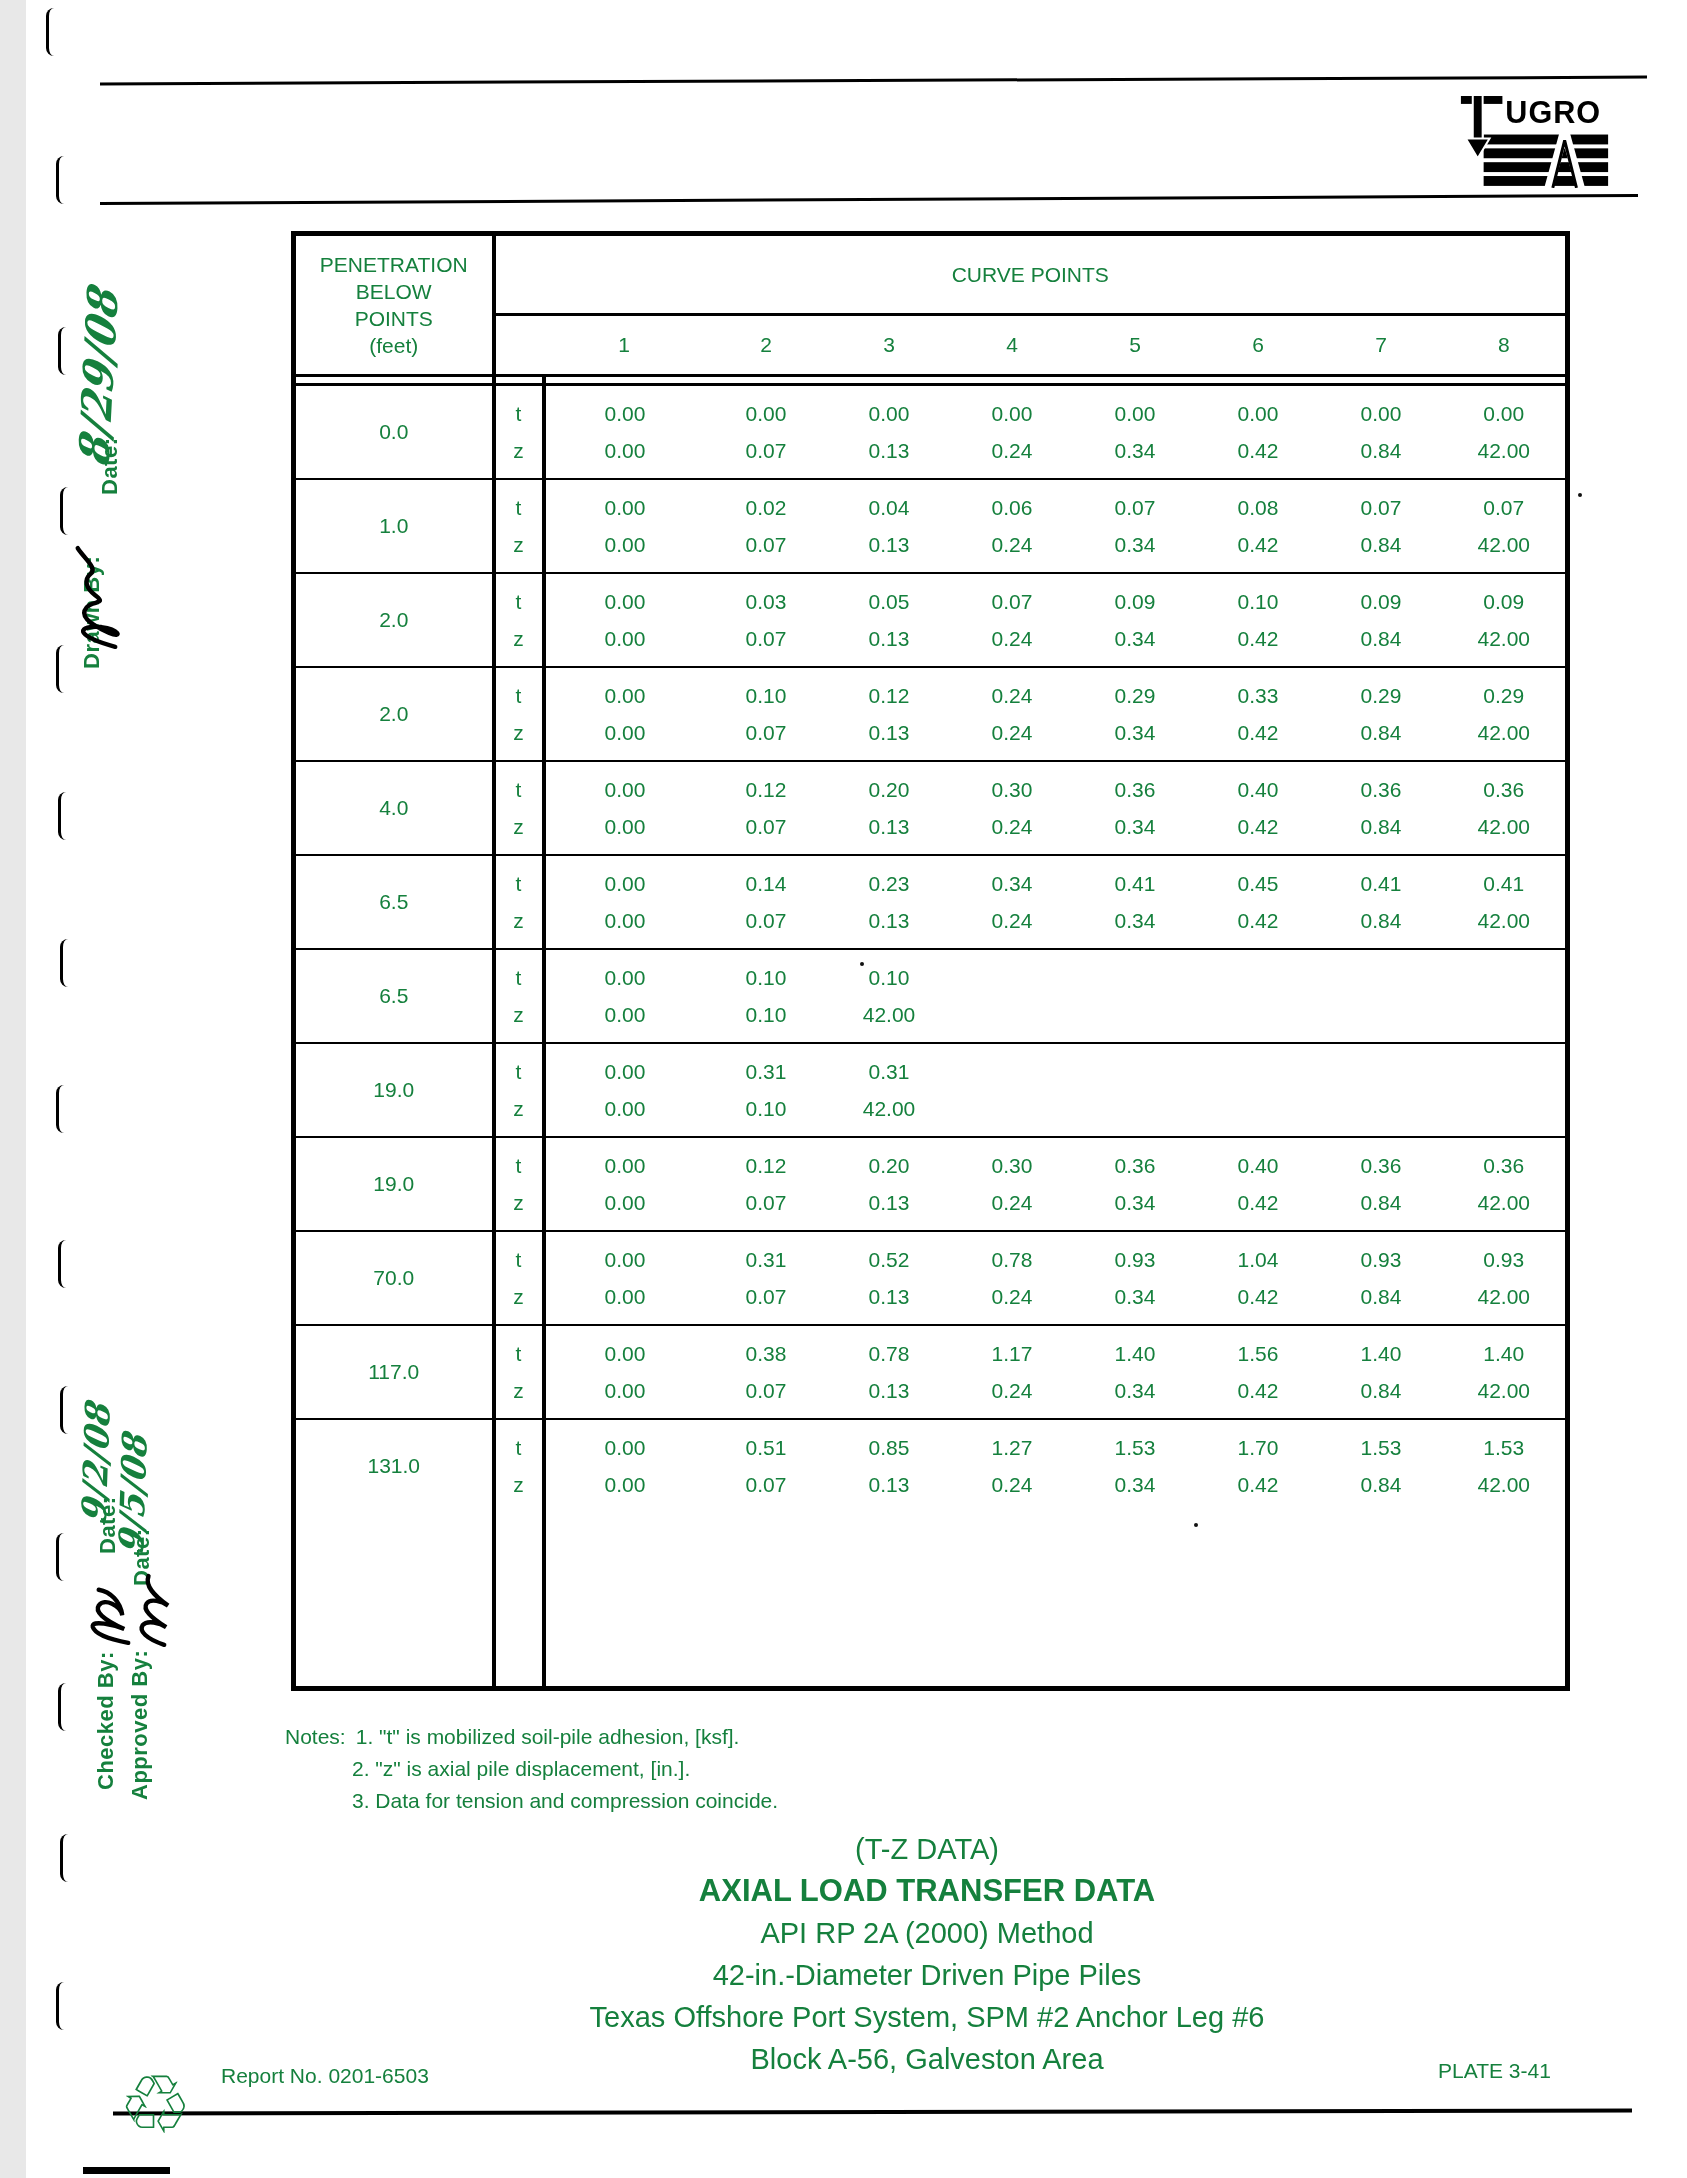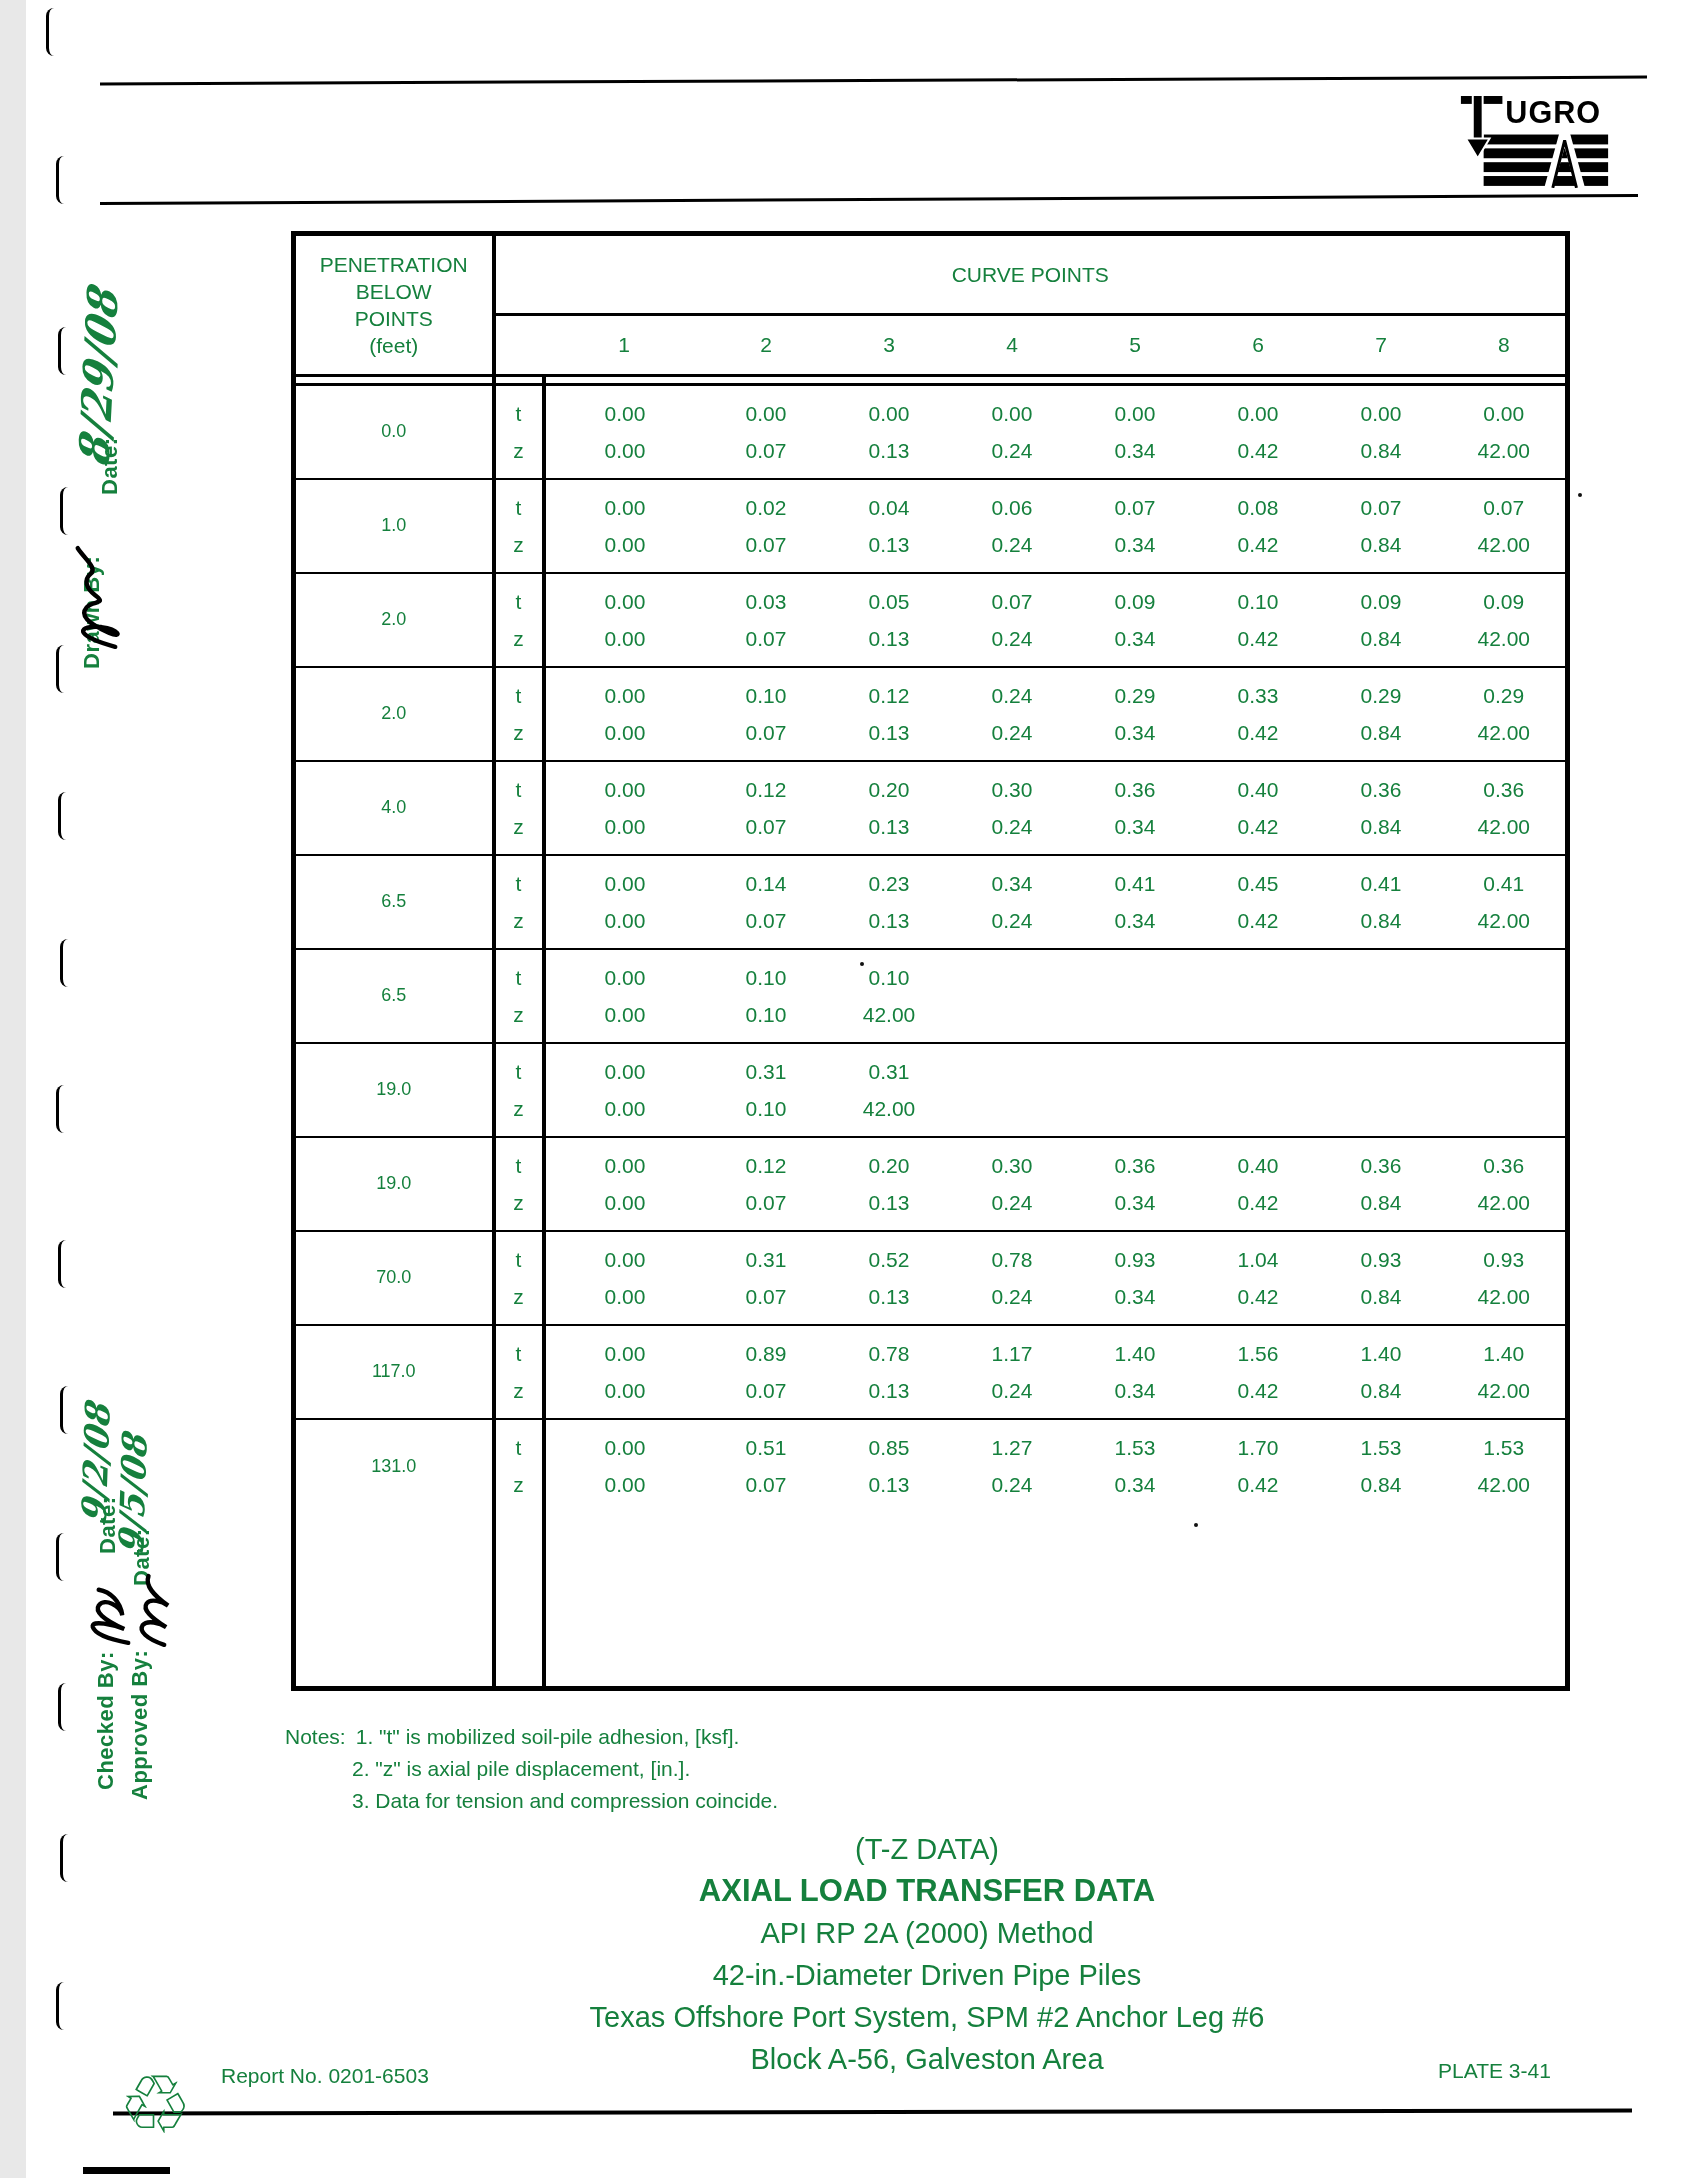--- a/index.html
+++ b/index.html
@@ -22,21 +22,21 @@
            width:1272px;border:5px solid #000;}
   table.tz th,table.tz td{padding:0;font-weight:normal;}
   th.pen{border-right:4px solid #000;vertical-align:middle;text-align:center;font-size:21px;line-height:27px;}
   th.cp{border-bottom:3px solid #000;text-align:center;vertical-align:middle;font-size:21px;height:77px;}
   tr.numrow{height:61px;}
   tr.numrow th{text-align:center;vertical-align:middle;font-size:21px;}
   tr.dbl td{height:6px;border-top:3px solid #000;border-bottom:3px solid #000;}
   tr.dbl td.d1,tr.dbl td.d2{border-right:4px solid #000;}
   tr.row{height:94px;border-bottom:2px solid #000;}
   tr.row.last{border-bottom:0;}
-  td.depth{border-right:4px solid #000;text-align:center;font-size:18px;vertical-align:middle;}
+  td.depth{border-right:4px solid #000;text-align:center;font-size:21px;vertical-align:middle;}
   td.tzc{border-right:4px solid #000;text-align:center;font-size:21px;vertical-align:middle;}
   td.tzc div,td.val div{height:37px;line-height:37px;}
   td.val{text-align:center;font-size:21px;vertical-align:middle;}
   tr.filler{height:176px;}
   tr.filler td.depth,tr.filler td.tzc{border-right:4px solid #000;}
   
   .notes{position:absolute;left:259px;top:1721px;font-size:21px;line-height:32px;}
   .note-line.indent{padding-left:67px;}
   .notes .prefix{padding-right:10px;}
   
@@ -542,21 +542,21 @@
           <td class="depth">117.0</td>
           <td class="tzc">
             <div>t</div>
             <div>z</div>
           </td>
           <td class="val">
             <div>0.00</div>
             <div>0.00</div>
           </td>
           <td class="val">
-            <div>0.89</div>
+            <div>0.38</div>
             <div>0.07</div>
           </td>
           <td class="val">
             <div>0.78</div>
             <div>0.13</div>
           </td>
           <td class="val">
             <div>1.17</div>
             <div>0.24</div>
           </td>

